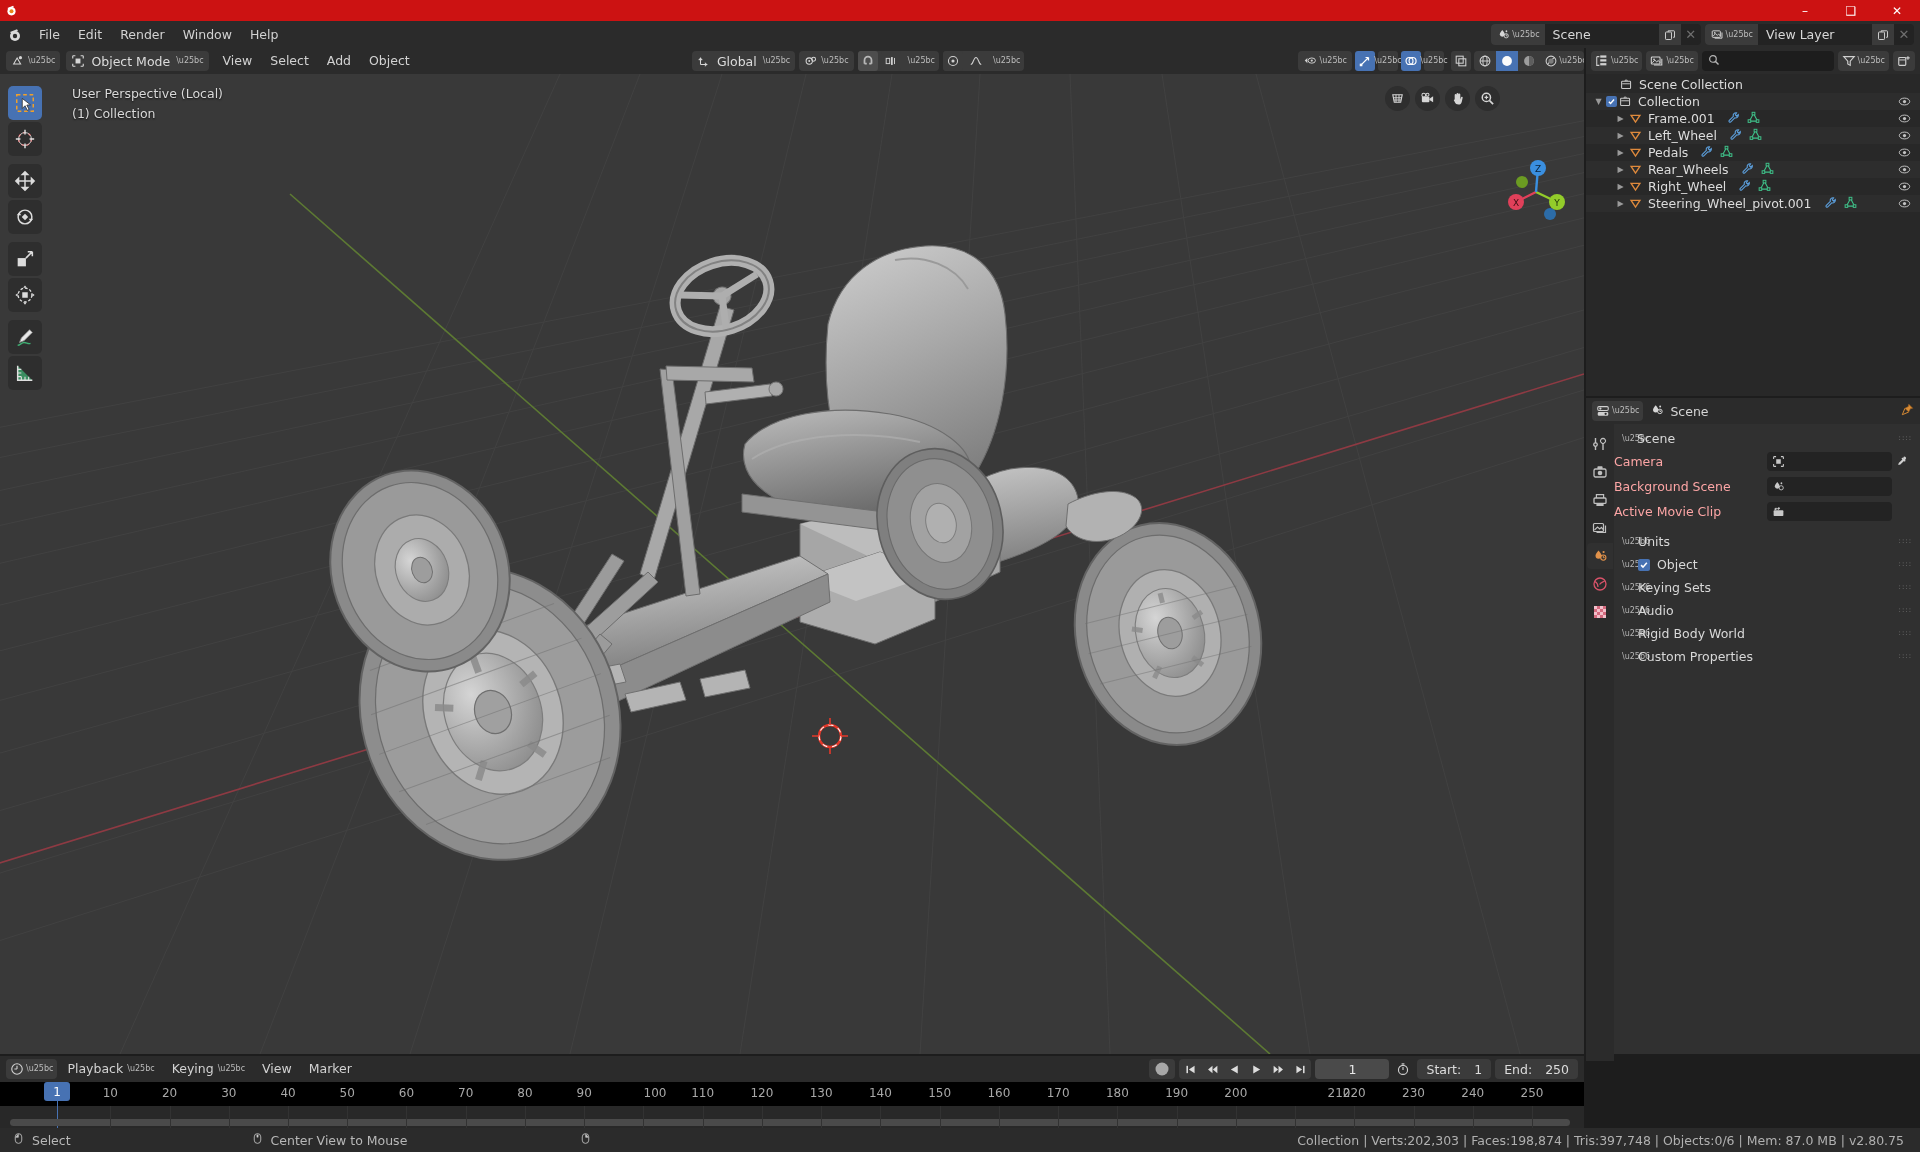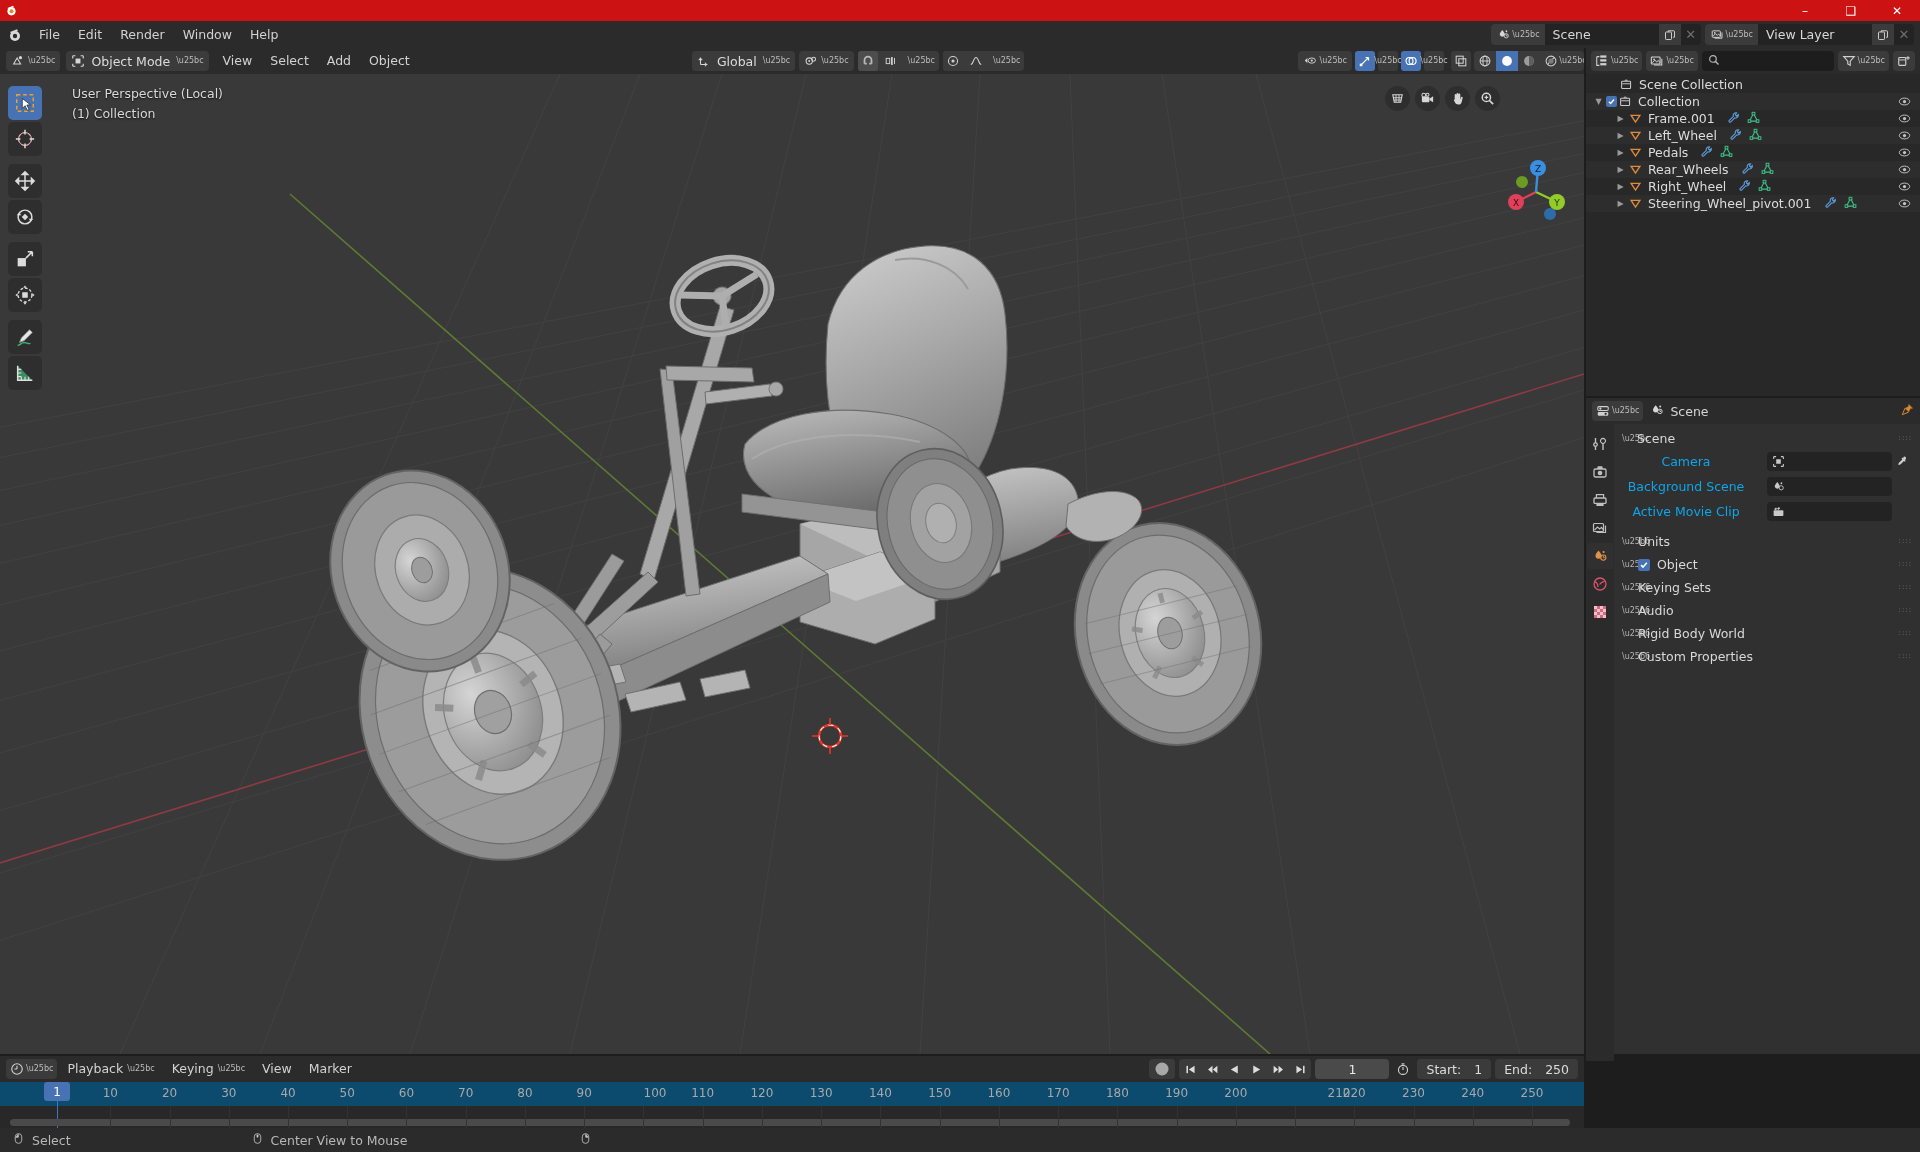--- a/index.html
+++ b/index.html
@@ -131,21 +131,21 @@
           border-radius:4px 0 0 4px;}
   .pr-tab.on{background:#303030;}
   .pr-tab svg{width:16px;height:16px;}
   .pr-body{position:absolute;left:28px;top:26px;width:306px;height:630px;padding:4px 0 0 0;}
   .panel-head{height:20px;display:flex;align-items:center;gap:6px;padding-left:8px;
               font-size:12.5px;color:#d8d8d8;}
   .panel-head .tri{font-size:8px;color:#b5b5b5;width:9px;}
   .grip{margin-left:auto;margin-right:8px;opacity:.42;letter-spacing:1px;font-size:7px;
         line-height:7px;color:#ddd;}
   .prop-row{height:24px;display:flex;align-items:center;padding:0 10px 0 0;margin-top:1px;}
-  .prop-lbl{width:144px;text-align:center;padding-right:9px;font-size:12.5px;color:#0ea5e9;}
+  .prop-lbl{width:144px;text-align:left;padding-right:9px;font-size:12.5px;color:#fca5a5;}
   .prop-val{flex:1;height:19px;background:#232323;border-radius:4px;display:flex;
             align-items:center;padding:0 5px;gap:5px;}
   .prop-val svg{width:13px;height:13px;}
   .prop-eyed{width:18px;display:flex;align-items:center;justify-content:center;}
   .prop-eyed svg{width:13px;height:13px;}
   .sub-row{height:23px;display:flex;align-items:center;gap:7px;padding-left:8px;
            font-size:12.5px;color:#d8d8d8;}
   .sub-row .tri{font-size:8px;color:#b5b5b5;width:9px;}
   .cbox2{width:12px;height:12px;border-radius:2px;background:#4772b3;display:flex;
          align-items:center;justify-content:center;}
@@ -164,21 +164,21 @@
           align-items:center;justify-content:center;}
   .tl-play{display:flex;background:#3b3b3b;border-radius:4px;overflow:hidden;}
   .tl-play div{width:22px;height:20px;display:flex;align-items:center;justify-content:center;}
   .tl-play svg{width:13px;height:13px;}
   .frm-field{width:74px;height:20px;background:#4a4a4a;border-radius:4px;display:flex;
              align-items:center;justify-content:center;font-size:12.5px;color:#e8e8e8;}
   .tl-clock{width:20px;height:20px;display:flex;align-items:center;justify-content:center;}
   .tl-clock svg{width:14px;height:14px;}
   .se-field{height:20px;background:#3b3b3b;border-radius:4px;display:flex;align-items:center;
             padding:0 9px;gap:13px;font-size:12.5px;color:#dcdcdc;}
-  .tl-ruler{position:absolute;left:0;top:26px;width:1584px;height:24px;background:#0c4a6e;}
+  .tl-ruler{position:absolute;left:0;top:26px;width:1584px;height:24px;background:#000000;}
   .tick{position:absolute;top:4px;font-size:12px;color:#a8a8a8;transform:translateX(-50%);}
   .tl-track{position:absolute;left:0;top:50px;width:1584px;height:22px;background:#282828;}
   .gridline{position:absolute;top:0;width:1px;height:22px;background:#323232;}
   .phead{position:absolute;top:-24px;width:26px;height:19px;background:#4772b3;border-radius:3px;
          display:flex;align-items:center;justify-content:center;font-size:12px;color:#fff;
          transform:translateX(-50%);}
   .pline{position:absolute;top:-5px;width:1px;height:27px;background:#4772b3;}
   .tl-scroll{position:absolute;left:10px;bottom:2px;width:1560px;height:7px;background:#4a4a4a;
              border-radius:4px;}
 
@@ -1298,15 +1298,16 @@
     <div style="width:160px"></div>
     <div class="sb-item">
       <span>
         <svg viewBox="0 0 16 16">
             <rect x="4" y="2" width="8" height="12" rx="4" fill="none" stroke="#b0b0b0" stroke-width="1.2"></rect>
             <path d="M11.8 6.5H8.2V2.4" fill="#cfcfcf" stroke="#b0b0b0" stroke-width="1"></path>
           </svg>
       </span>
       <span></span>
     </div>
+    <div class="sb-stats">Collection | Verts:202,303 | Faces:198,874 | Tris:397,748 | Objects:0/6 | Mem: 87.0 MB | v2.80.75</div>
   </div>
 
 </div>
 
 </body></html>

